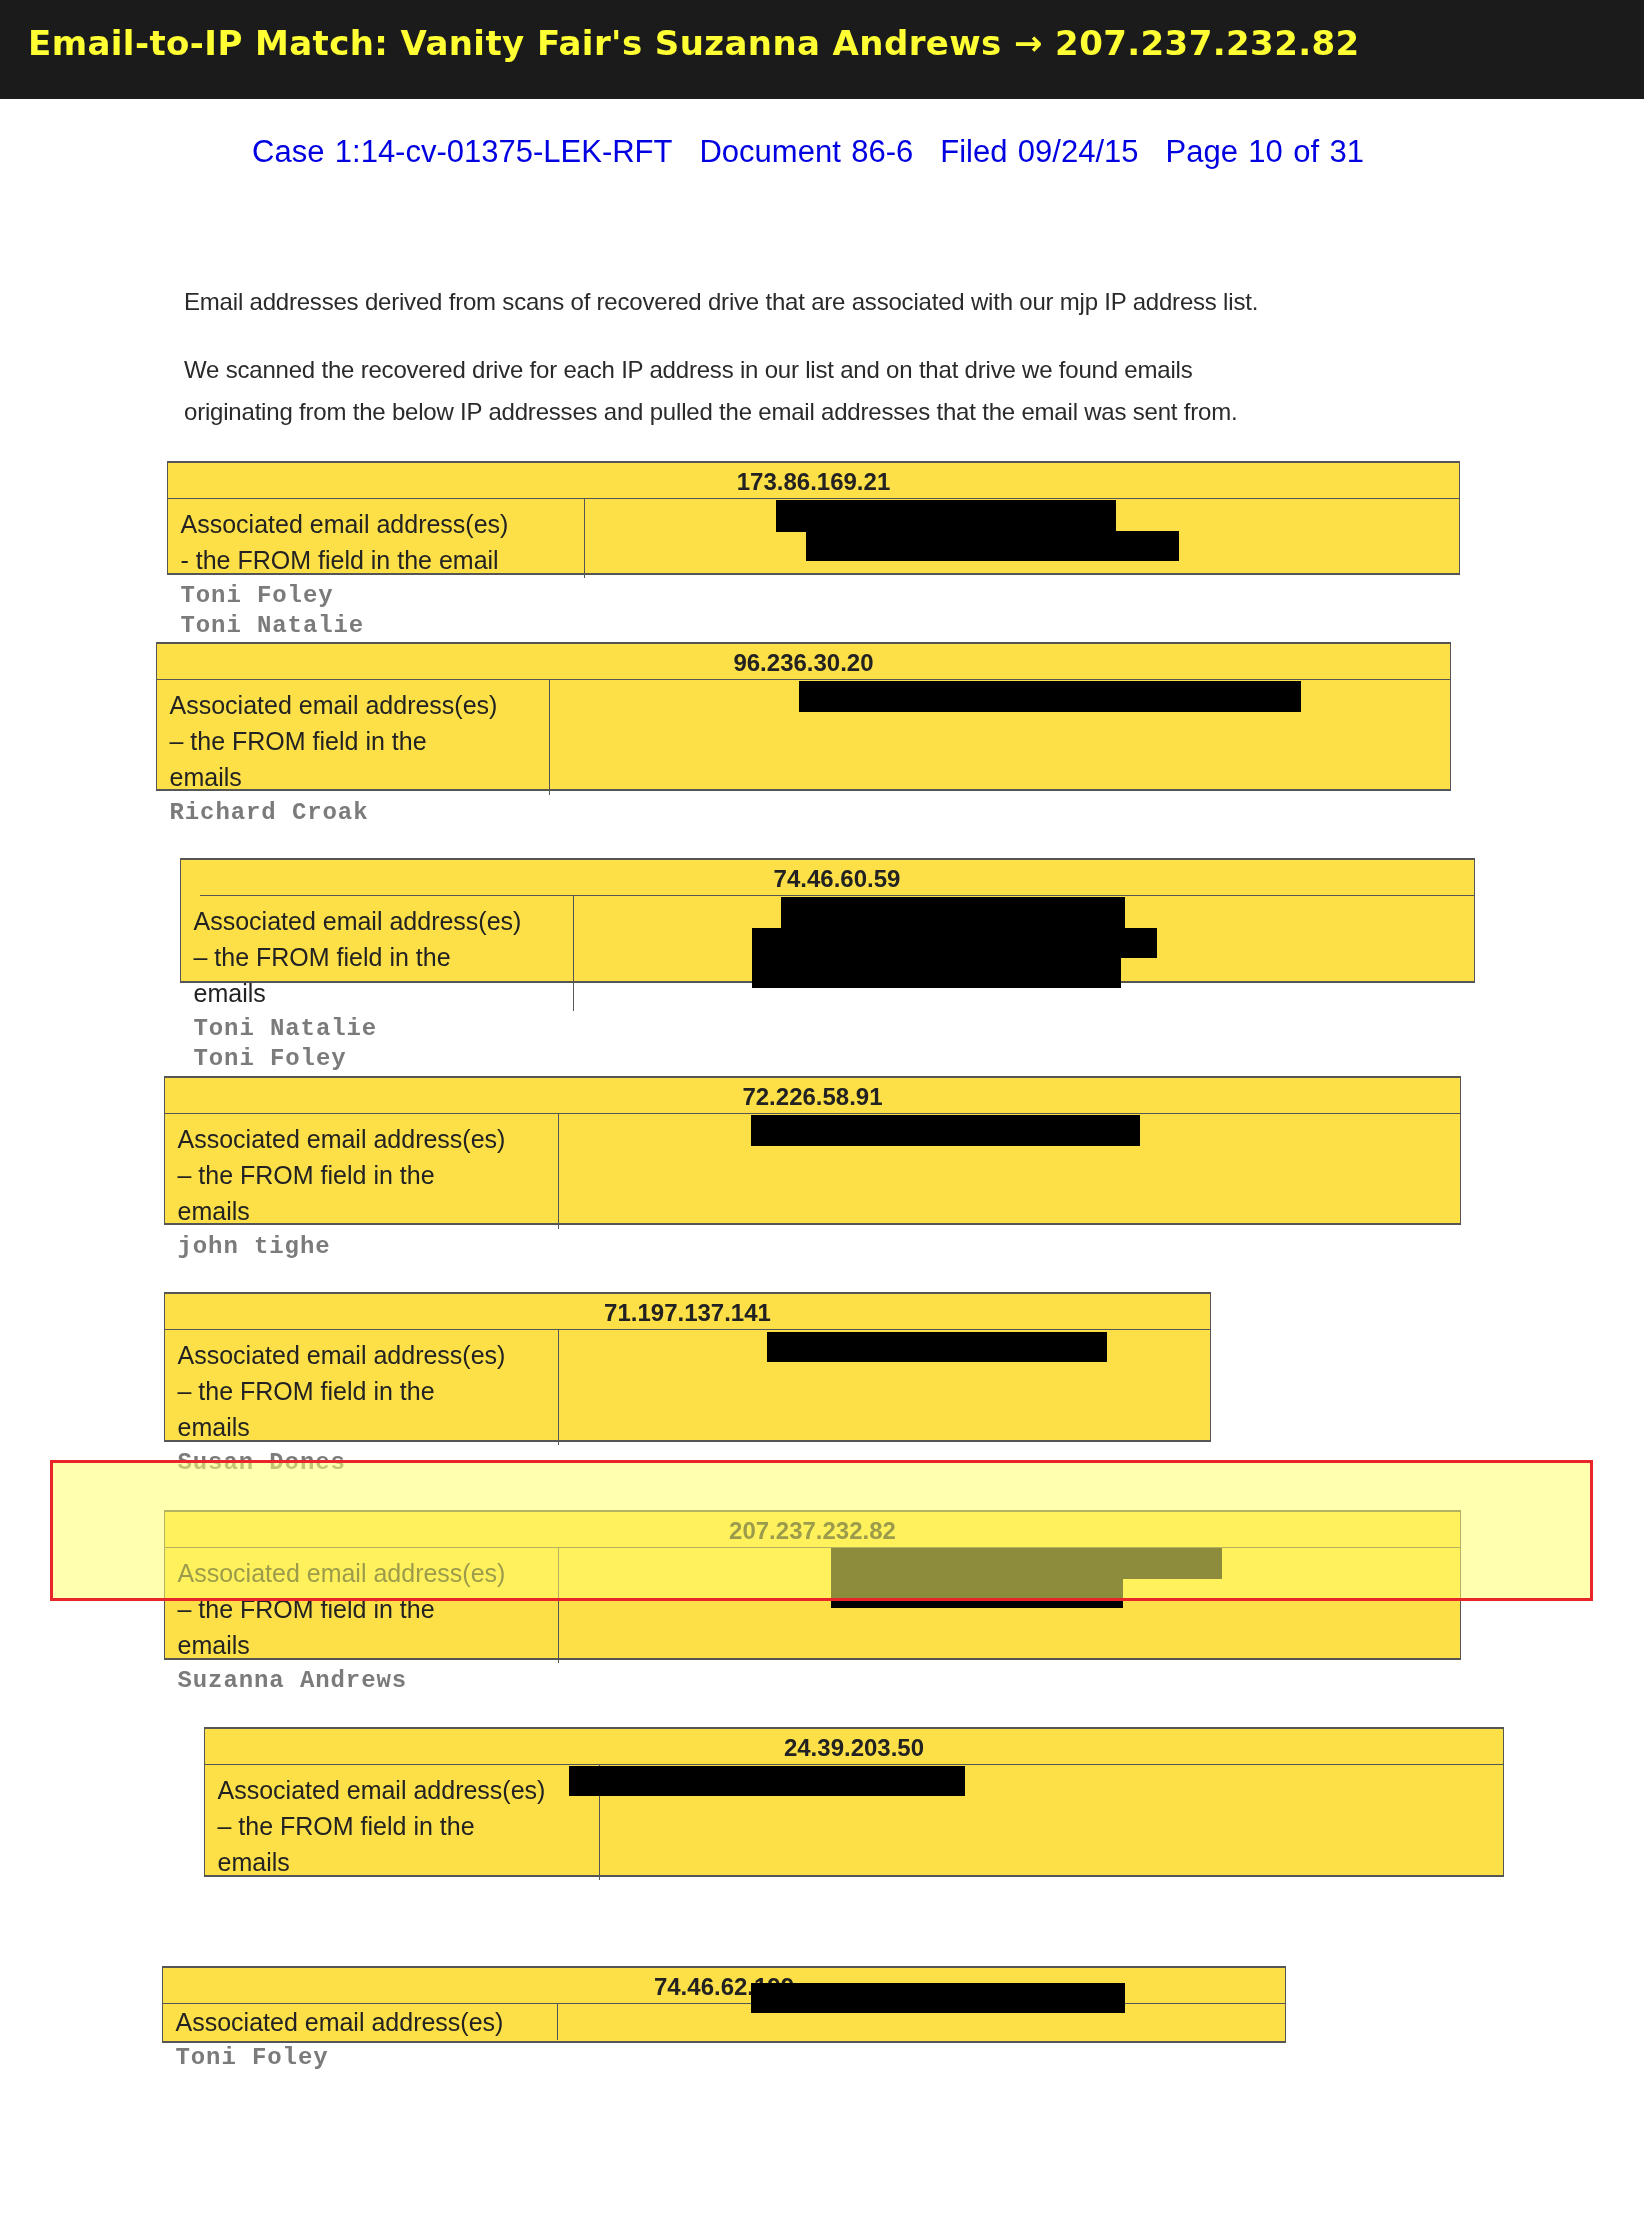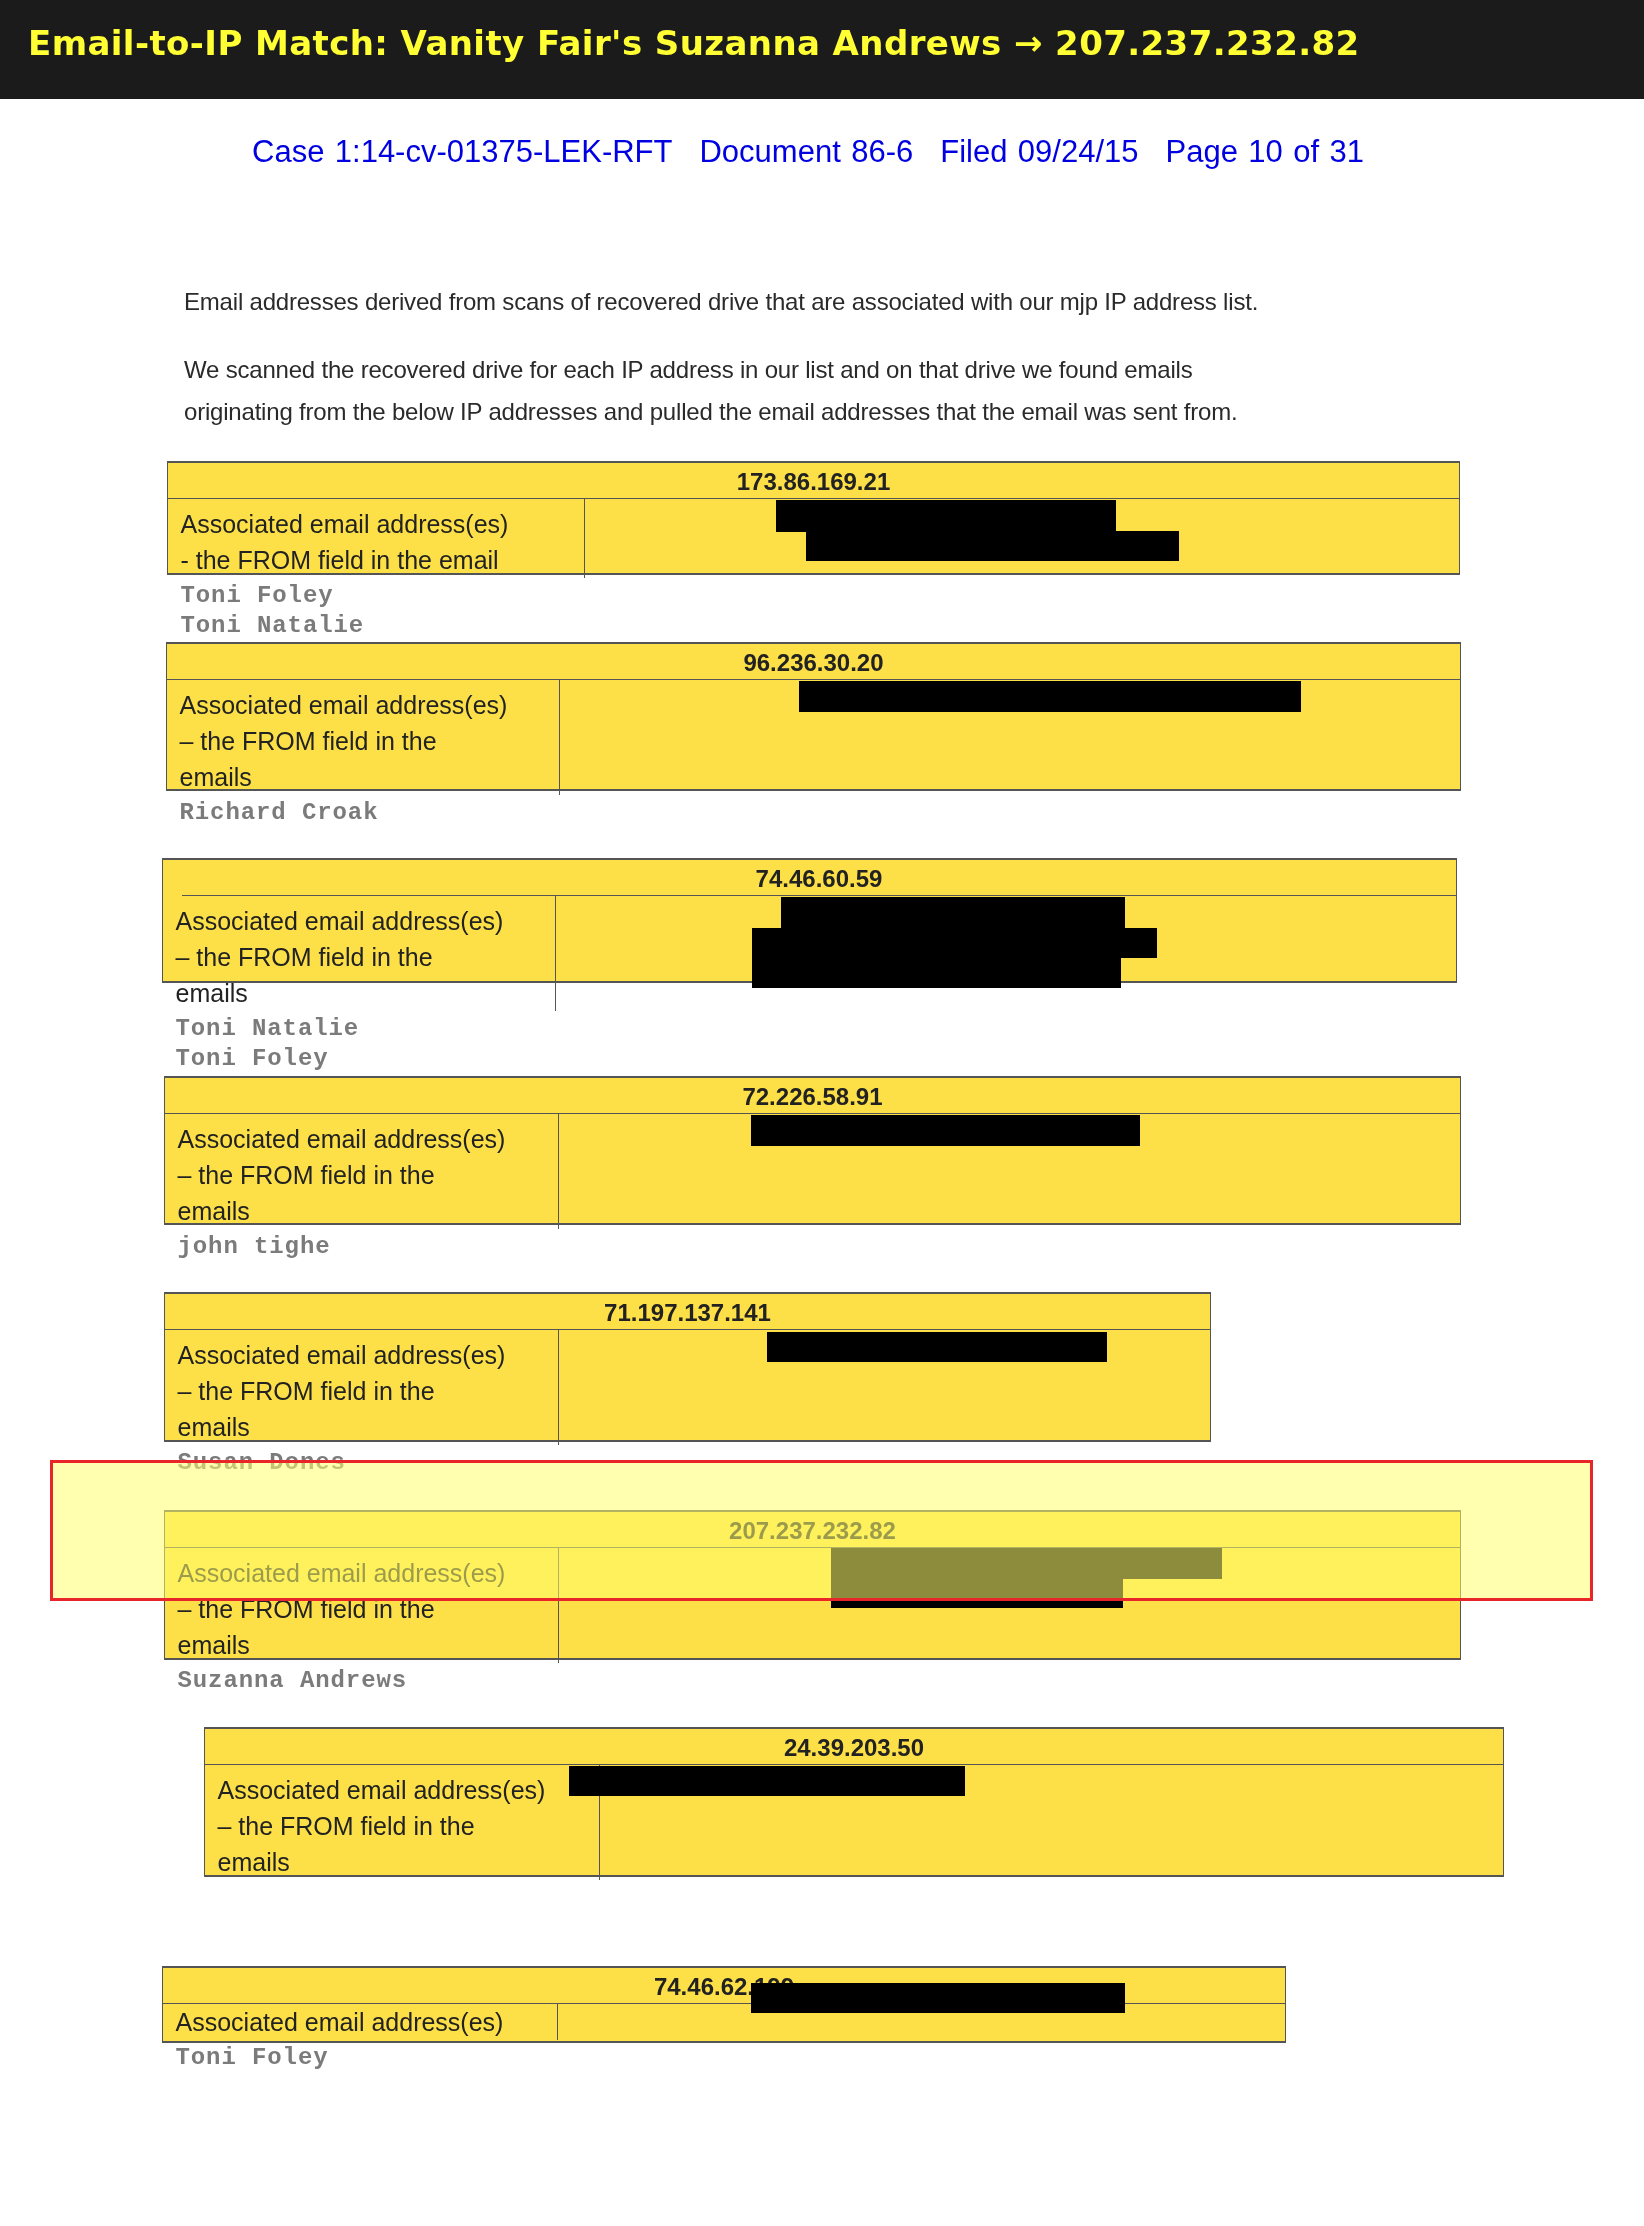--- a/index.html
+++ b/index.html
@@ -57,38 +57,38 @@
         </div>
       <div class="entry">
           <span class="name">Toni Natalie</span>
         </div>
     </div>
   </div>
 </div>
 <div class="redact" style="left:776px; top:500px; width:340px; height:32px;"></div>
 <div class="redact" style="left:806px; top:531px; width:373px; height:30px;"></div>
 
-<div class="tbl" style="left:166px; top:642px; width:1295px; height:149px;">
+<div class="tbl" style="left:156px; top:642px; width:1295px; height:149px;">
   <div class="hdr">96.236.30.20</div>
   <div class="body" style="top:36px;">
     <div class="lbl" style="width:393px;">
       <div>Associated email address(es)</div>
         <div>– the FROM field in the</div>
         <div>emails</div>
     </div>
     <div class="vals">
       <div class="entry">
           <span class="name">Richard Croak</span>
         </div>
     </div>
   </div>
 </div>
 <div class="redact" style="left:799px; top:681px; width:502px; height:31px;"></div>
 
-<div class="tbl" style="left:162px; top:858px; width:1295px; height:125px;padding-left:19px;">
+<div class="tbl" style="left:180px; top:858px; width:1295px; height:125px;padding-left:19px;">
   <div class="hdr">74.46.60.59</div>
   <div class="body" style="top:36px;">
     <div class="lbl" style="width:393px;">
       <div>Associated email address(es)</div>
         <div>– the FROM field in the</div>
         <div>emails</div>
     </div>
     <div class="vals">
       <div class="entry">
           <span class="name">Toni Natalie</span>

